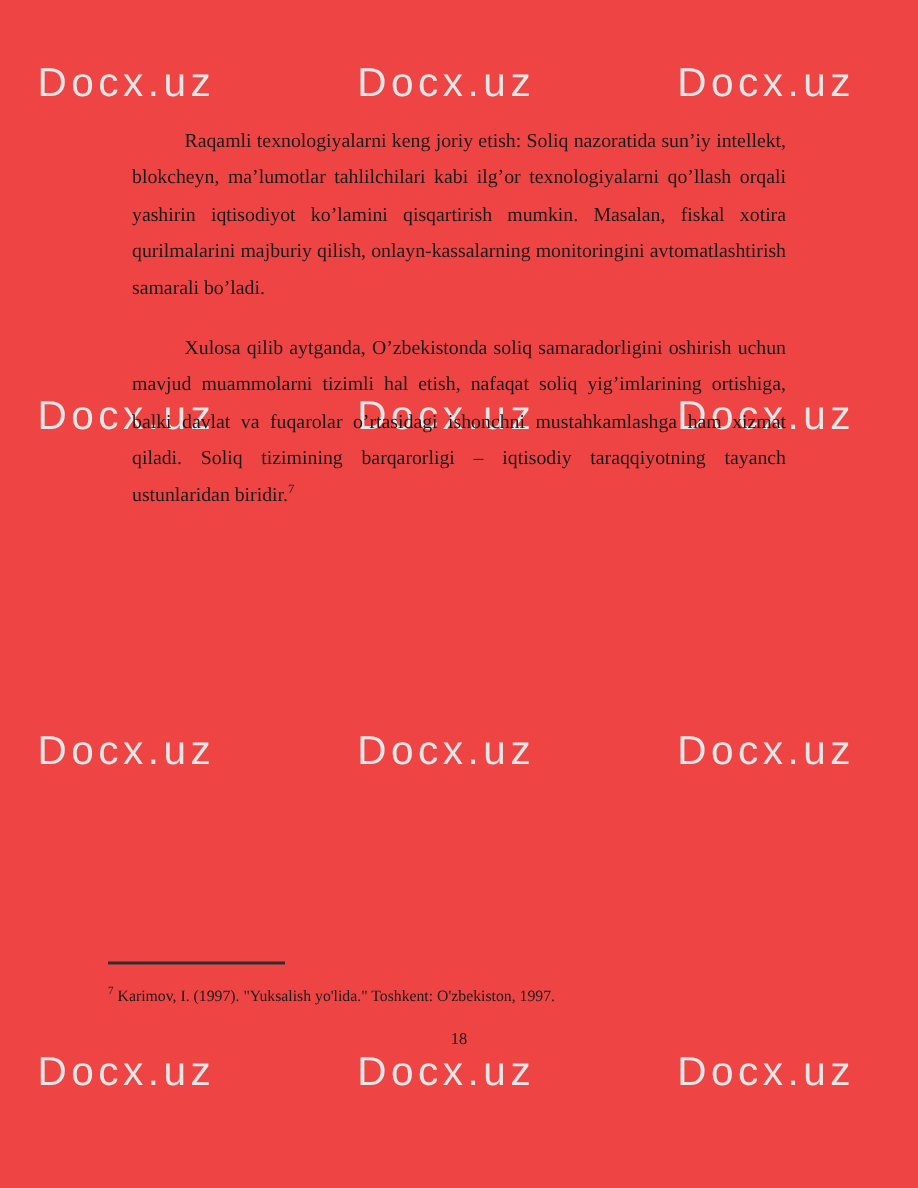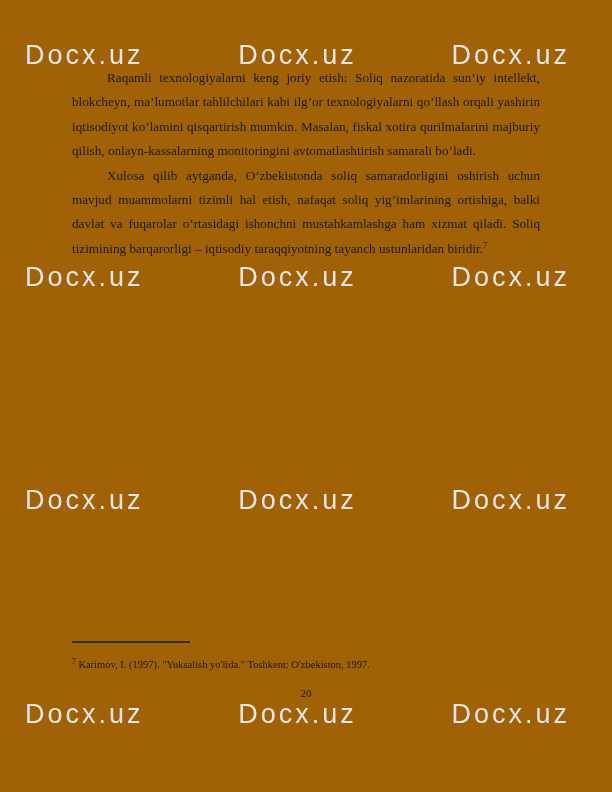--- a/index.html
+++ b/index.html
@@ -1,20 +1,20 @@
 <!DOCTYPE html>
 <html><head>
 <meta charset="utf-8">
 <style>
   html, body { margin: 0; padding: 0; background: #888; }
   .page {
     position: relative;
     width: 612px;
     height: 792px;
-    background: #a16207;
+    background: #ef4444;
     margin: 0 auto;
     overflow: hidden;
     font-family: "Liberation Serif", serif;
     color: #1a1a1a;
   }
   
   .watermark-layer {
     position: absolute;
     inset: 0;
     z-index: 0;
@@ -41,21 +41,21 @@
     position: absolute;
     z-index: 1;
     left: 72px;
     width: 468px;
     top: 66px;
     font-size: 13.2px;
     line-height: 24.4px;
     text-align: justify;
   }
   .doc-body p {
-    margin: 0;
+    margin: 16px;
     text-indent: 35px;
   }
   .fn-ref {
     font-size: 8.5px;
     vertical-align: super;
     line-height: 0;
   }
   
   .footnote-sep {
     position: absolute;
@@ -124,15 +124,15 @@
     <p><span>Xulosa qilib aytganda, O’zbekistonda soliq samaradorligini oshirish uchun mavjud muammolarni tizimli hal etish, nafaqat soliq yig’imlarining ortishiga, balki davlat va fuqarolar o’rtasidagi ishonchni mustahkamlashga ham xizmat qiladi. Soliq tizimining barqarorligi – iqtisodiy taraqqiyotning tayanch ustunlaridan biridir.</span><sup class="fn-ref">7</sup></p>
   </div>
 
   <div class="footnote-sep"></div>
 
   <div class="footnote">
     <sup class="fn-marker">7</sup>
     <span>Karimov, I. (1997). "Yuksalish yo'lida." Toshkent: O'zbekiston, 1997.</span>
   </div>
 
-  <div class="page-number">20</div>
+  <div class="page-number">18</div>
 
 </div>
 
 </body></html>

